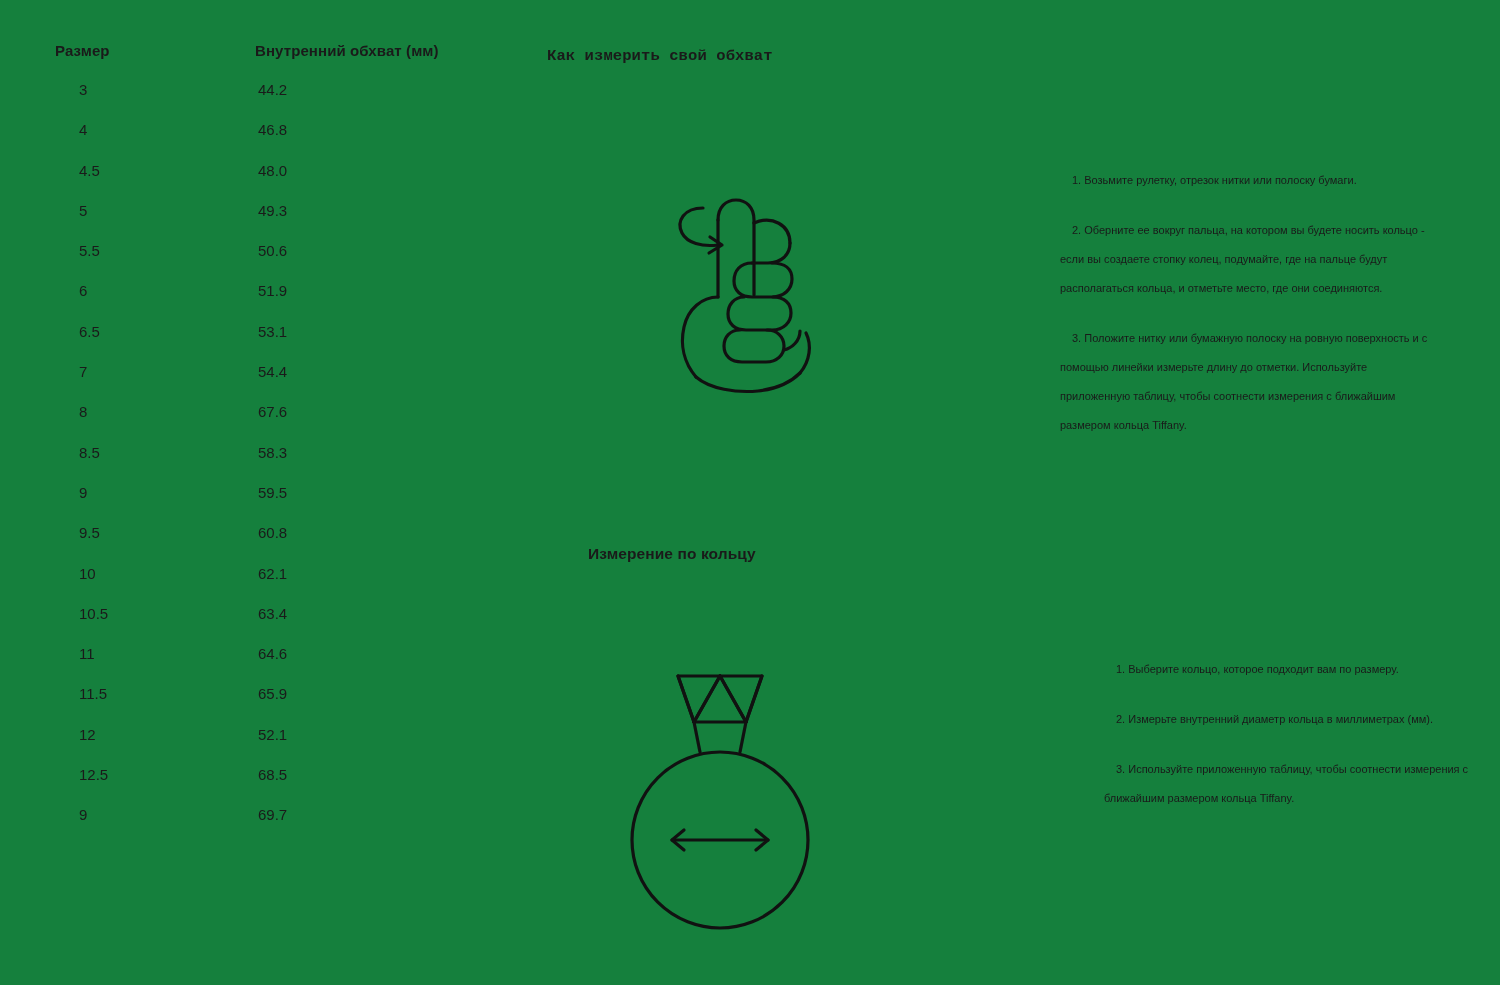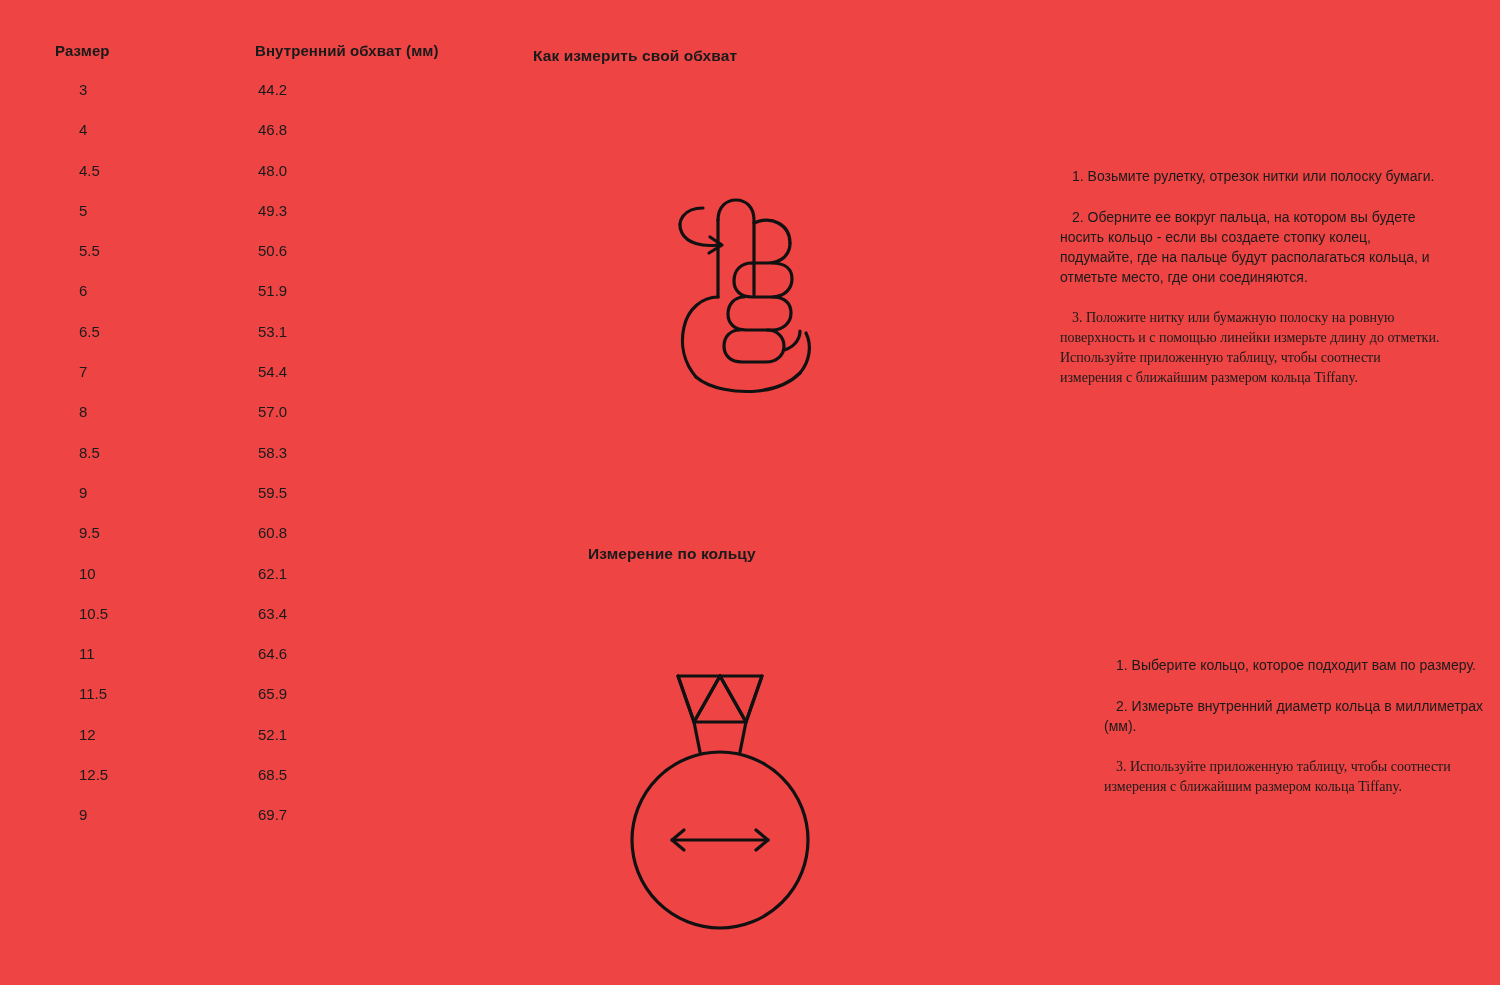--- a/index.html
+++ b/index.html
@@ -8,21 +8,21 @@
     background: #ffffff;
   }
   body {
     font-family: "Liberation Sans", sans-serif;
     color: #1a1a1a;
   }
   .page {
     position: relative;
     width: 1500px;
     height: 985px;
-    background: #ef4444;
+    background: #15803d;
     overflow: hidden;
   }
 
   
   .size-table {
     position: absolute;
     left: 55px;
     top: 42px;
     width: 470px;
   }
@@ -45,49 +45,49 @@
   .size-table .row .c1 { width: 200px; padding-left: 24px; box-sizing: border-box; }
   .size-table .row .c2 { width: 270px; padding-left: 3px; box-sizing: border-box; }
 
   
   .mid-title {
     position: absolute;
     font-weight: bold;
     font-size: 15.5px;
     letter-spacing: .1px;
   }
-  #title-measure-finger { left: 533px; top: 47px; }
+  #title-measure-finger { left: 547px; top: 47px; font-family: Liberation Mono, monospace; }
   #title-measure-ring   { left: 588px; top: 545px; }
 
   .fig-hand {
     position: absolute;
     left: 640px;
     top: 145px;
   }
   .fig-ring {
     position: absolute;
     left: 620px;
     top: 640px;
   }
 
   
   .steps {
     position: absolute;
-    font-size: 14px;
-    line-height: 20px;
+    font-size: 11px;
+    line-height: 29px;
     width: 380px;
   }
   #steps-finger { left: 1060px; top: 166px; }
   #steps-ring   { left: 1060px; top: 655px; margin-left: 44px; }
 
   .steps p {
     margin: 0 0 21px 0;
     text-indent: 12px;
   }
-  .steps p:last-child { margin-bottom: 0; font-family: Liberation Serif, serif; }
+  .steps p:last-child { margin-bottom: 0; }
 </style>
 </head>
 <body>
 
 <div class="page">
 
   <div class="size-table">
     <div class="thead">
       <div class="c1">Размер</div>
       <div class="c2">Внутренний обхват (мм)</div>
@@ -120,21 +120,21 @@
         <div class="row">
           <div class="c1">6.5</div>
           <div class="c2">53.1</div>
         </div>
         <div class="row">
           <div class="c1">7</div>
           <div class="c2">54.4</div>
         </div>
         <div class="row">
           <div class="c1">8</div>
-          <div class="c2">57.0</div>
+          <div class="c2">67.6</div>
         </div>
         <div class="row">
           <div class="c1">8.5</div>
           <div class="c2">58.3</div>
         </div>
         <div class="row">
           <div class="c1">9</div>
           <div class="c2">59.5</div>
         </div>
         <div class="row">

